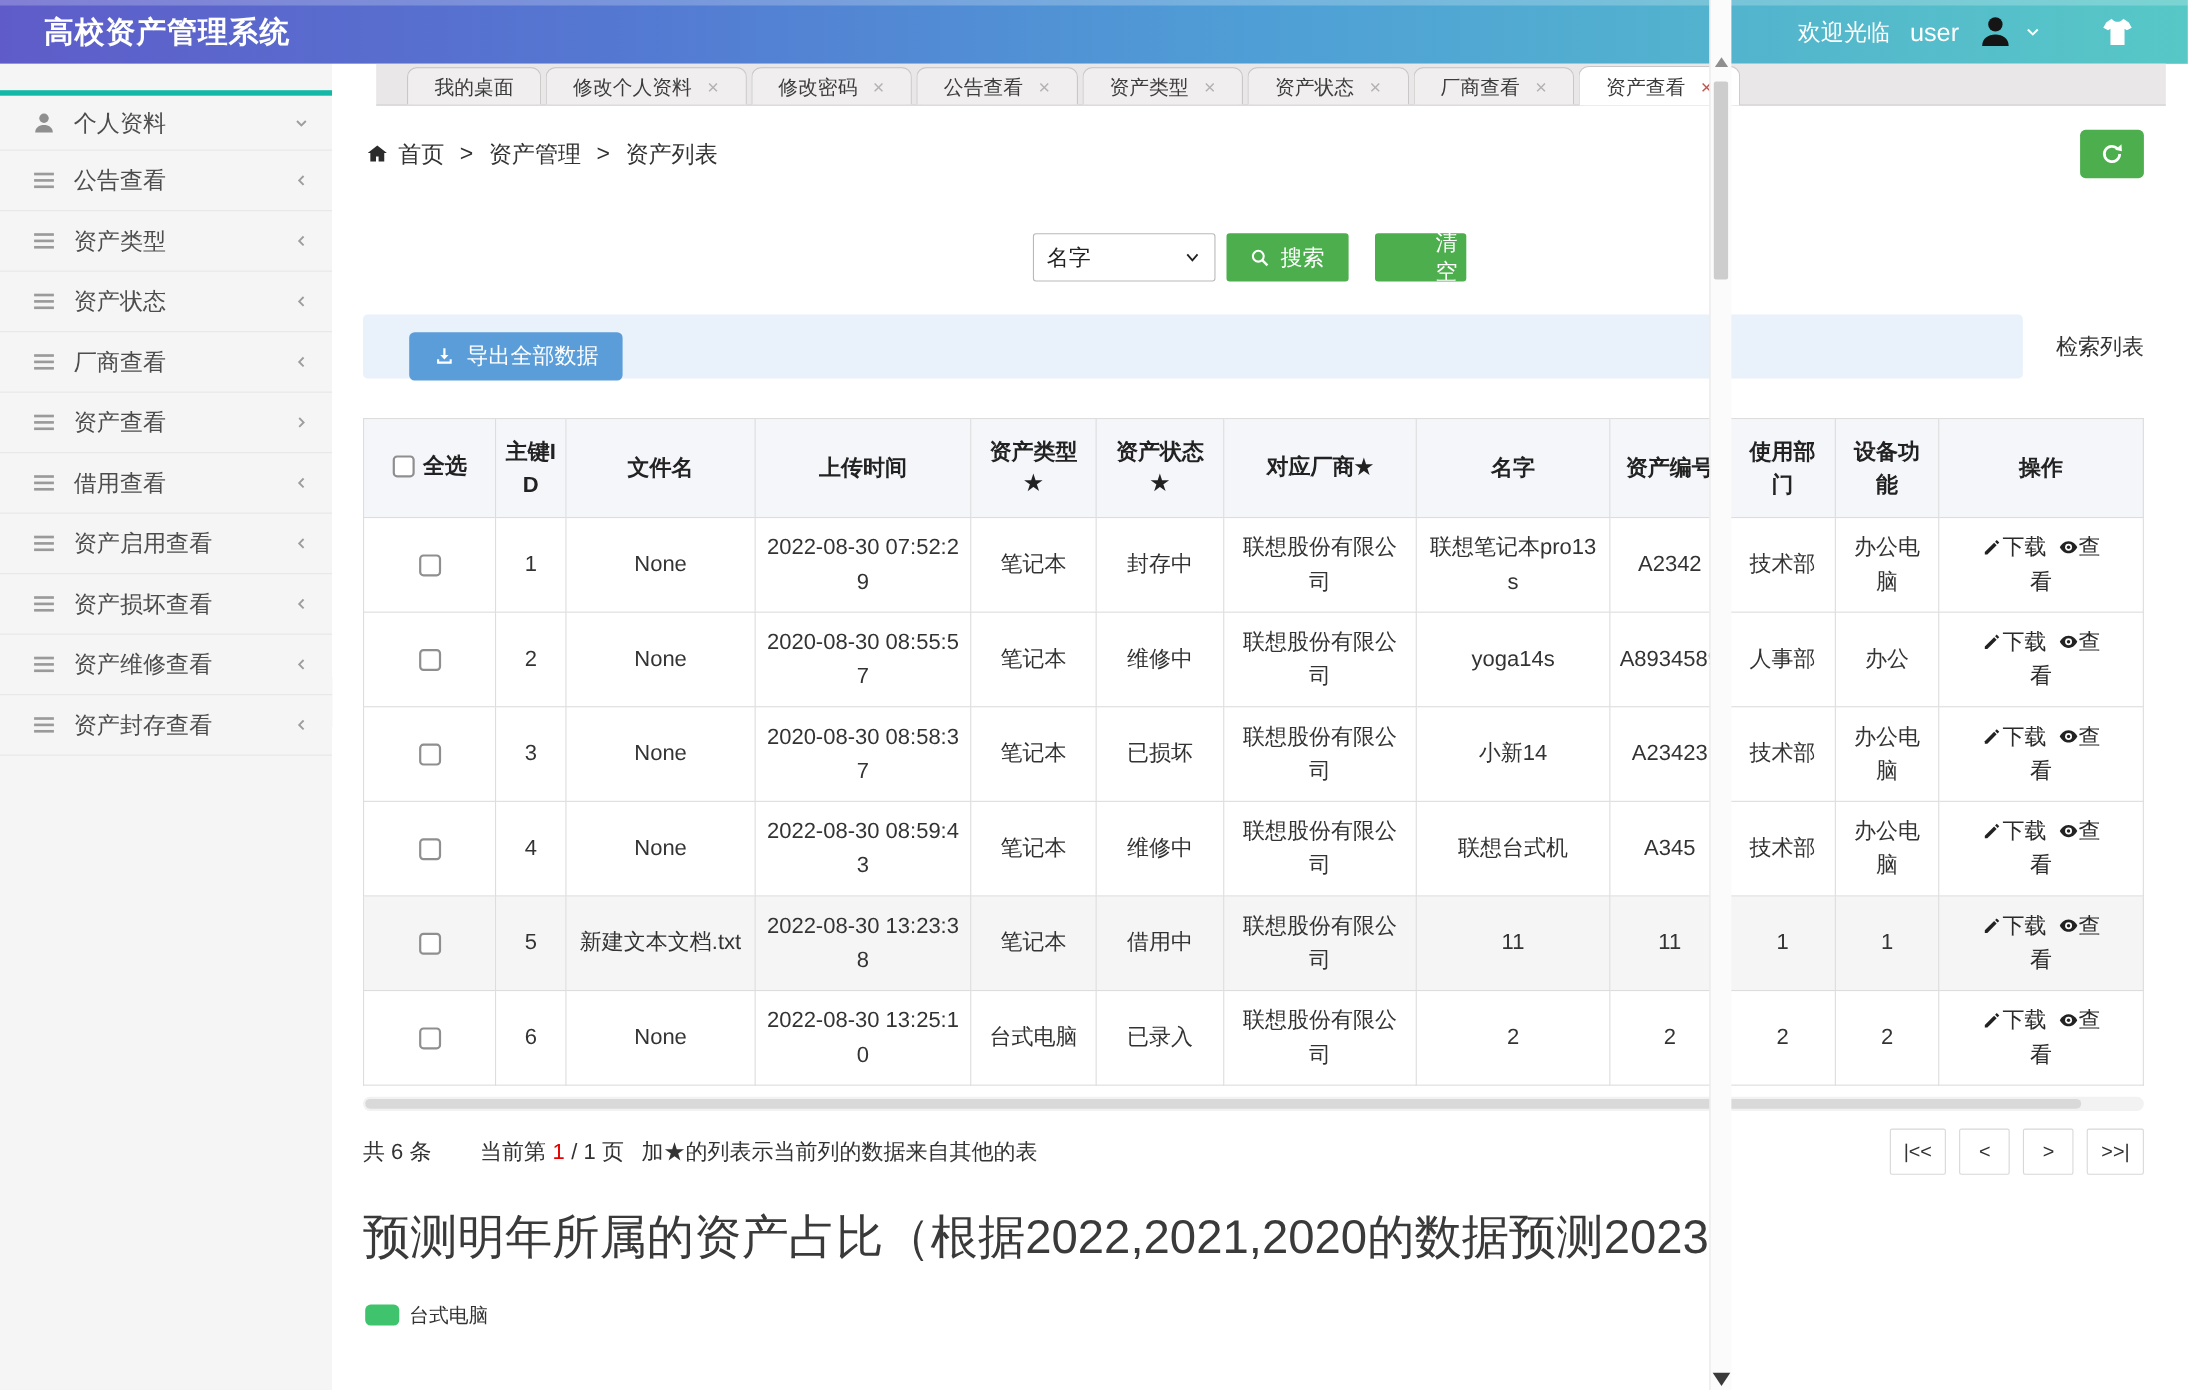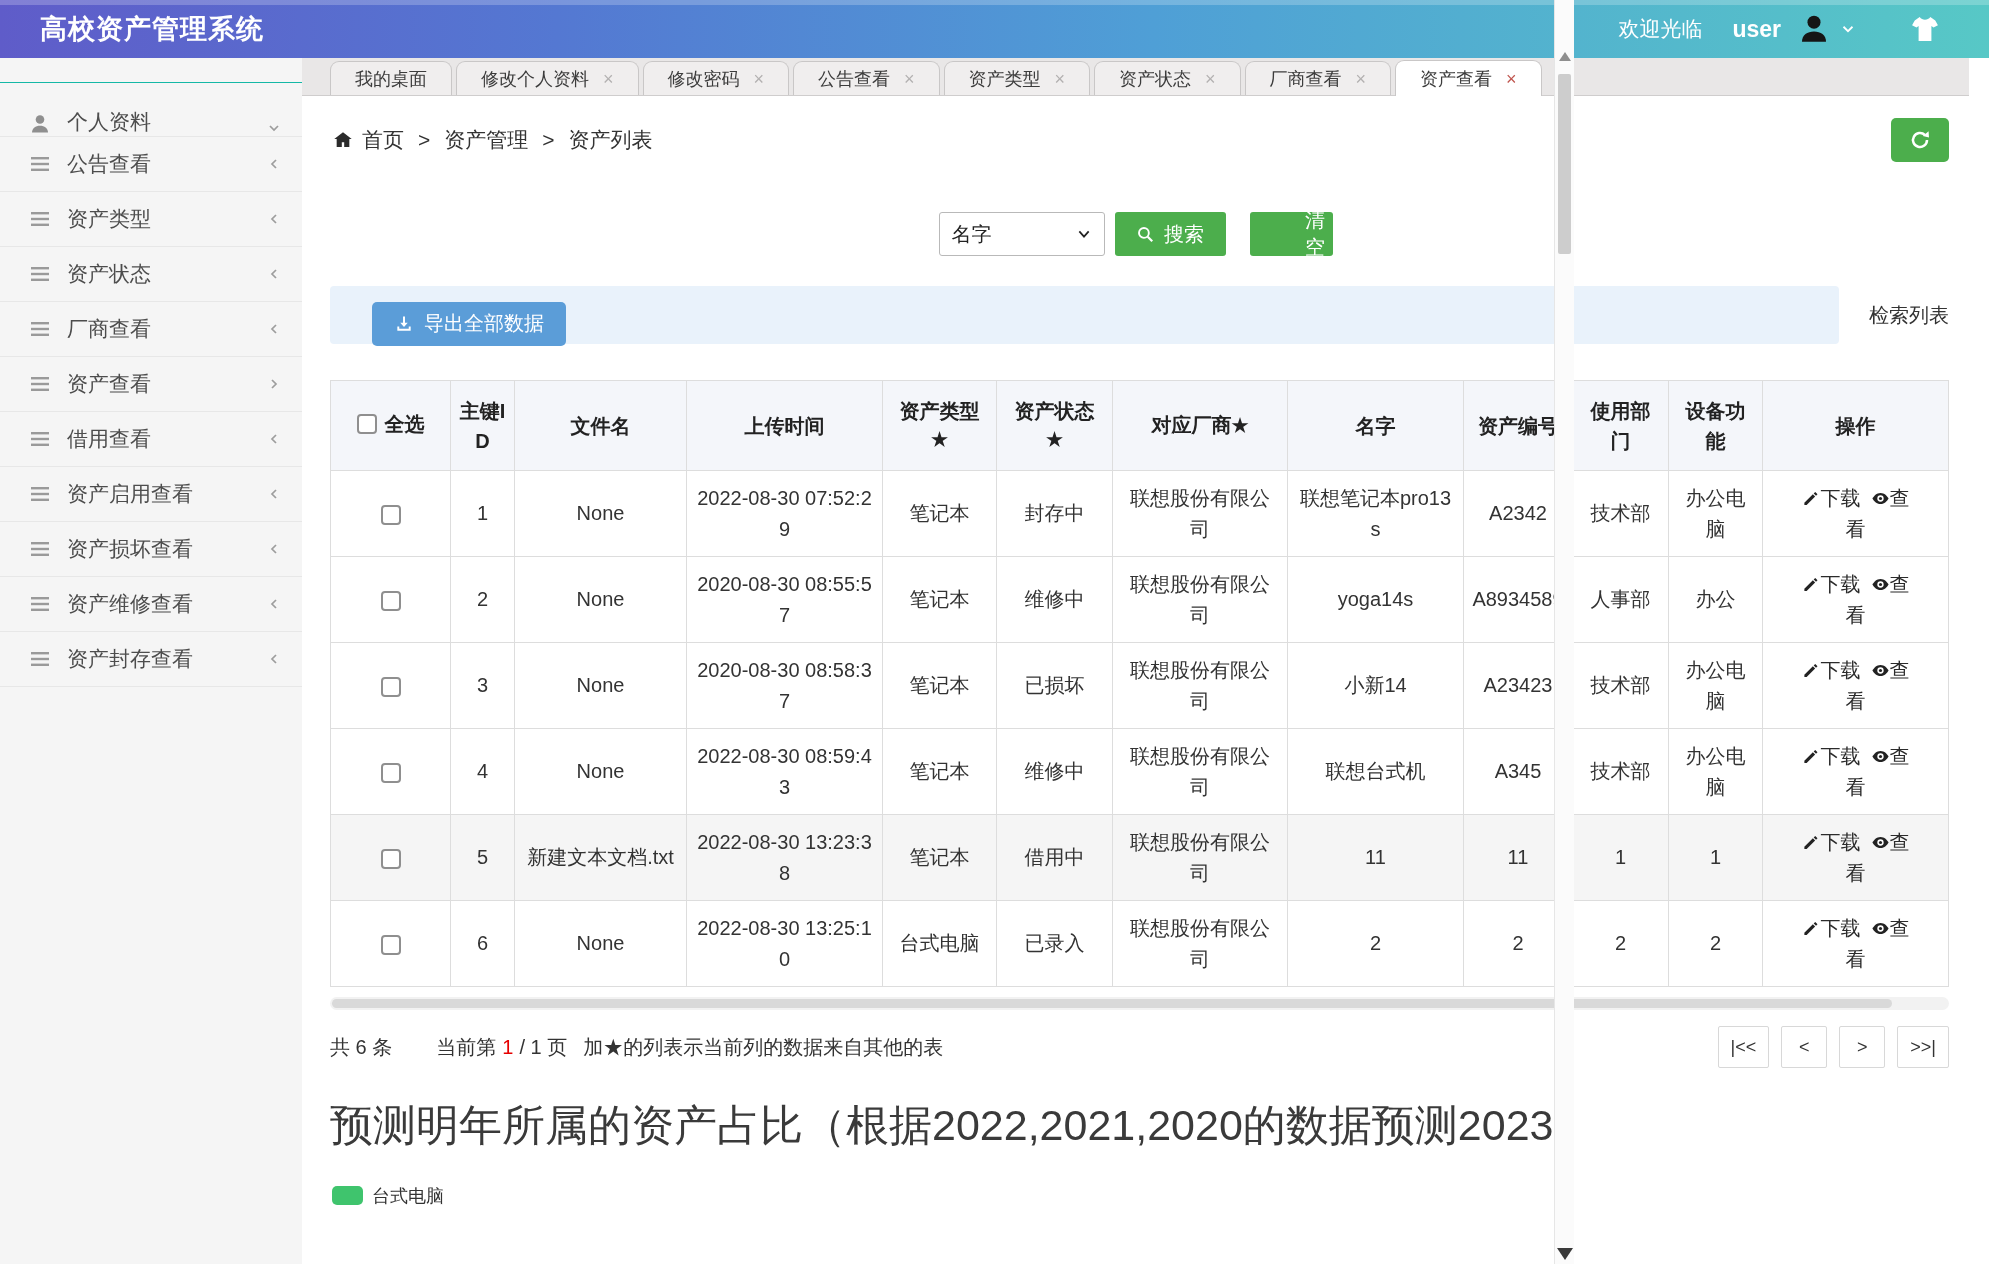--- a/index.html
+++ b/index.html
@@ -8,41 +8,41 @@
 
   
   .hdr { position:absolute; top:0; left:0; width:1989px; height:58px;
     background:linear-gradient(90deg,#5f5cc9 0%,#5478d2 28%,#4f9fd6 58%,#57c8c6 100%);
     display:flex; align-items:center; justify-content:space-between; padding:0 48px 0 40px;
     border-radius:0 0 0 0; }
   .hdr::before { content:""; position:absolute; top:0; left:0; right:0; height:5px; background:rgba(255,255,255,.22); }
   .hdr-title { color:#fff; font-size:27px; font-weight:bold; letter-spacing:1px; }
   .hdr-right { display:flex; align-items:center; color:#fff; }
   .hdr-welcome { font-size:21px; margin-right:18px; }
-  .hdr-user { font-size:23px; font-weight:bold; margin-right:16px;margin-left:12px; }
+  .hdr-user { font-size:23px; font-weight:normal; margin-right:16px; }
   .avatar-ic { width:34px; height:34px; margin-right:8px; }
   .hdr-chev { width:18px; height:18px; margin-right:52px; }
   .tshirt-ic { width:32px; height:32px; }
 
   
   .sidebar { position:absolute; top:58px; left:0; width:302px; height:1206px; background:#f5f5f5; padding-top:24px; }
   .side-item { height:55px; display:flex; align-items:center; padding:0 20px 0 28px; border-bottom:1px solid #e7e7e7; cursor:pointer; }
-  .side-item:first-child { border-top:1px solid #14b8a6;align-items:flex-end; }
+  .side-item:first-child { border-top:5px solid #14b8a6; }
   .side-ic { width:24px; height:24px; margin-right:15px; flex:none; }
   .side-label { font-size:21px; color:#4d4d4d; flex:1; }
   .side-chev { width:16px; height:16px; flex:none; }
   .collapse-handle { position:absolute; top:615px; left:302px; width:15px; height:46px; background:#dcdcdc;
     border-radius:0 24px 24px 0; display:flex; align-items:center; justify-content:center;
     color:#8a8a8a; font-size:15px; cursor:pointer; }
 
   
   .content { position:absolute; top:58px; left:302px; width:1667px; height:1206px; background:#fff; overflow:hidden; }
 
   
-  .tabbar { height:38px; background:#e9e7e7; border-bottom:1px solid #cfcdcd; display:flex; align-items:flex-end; padding-left:28px; }
+  .tabbar { height:38px; background:#e9e7e7; border-bottom:1px solid #cfcdcd; display:flex; align-items:flex-end; padding-left:28px;margin-left:40px; }
   .tab { height:34px; display:flex; align-items:center; background:#f0eeee; border:1px solid #c9c7c7; border-bottom:none;
     border-radius:9px 9px 0 0; padding:0 24px; margin-right:4px; font-size:18px; color:#3c3c3c; cursor:pointer; }
   .tab .tab-close { margin-left:14px; color:#b3b1b1; font-size:18px; line-height:1; cursor:pointer; }
   .tab.active { background:#fff; height:36px; margin-bottom:-1px; }
   .tab.active .tab-close { color:#c0564f; }
 
   
   .crumbrow { height:88px; display:flex; align-items:center; padding:0 20px 0 30px; }
   .crumb { display:flex; align-items:center; font-size:21px; color:#333; }
   .home-ic { width:22px; height:22px; margin-right:8px; }

